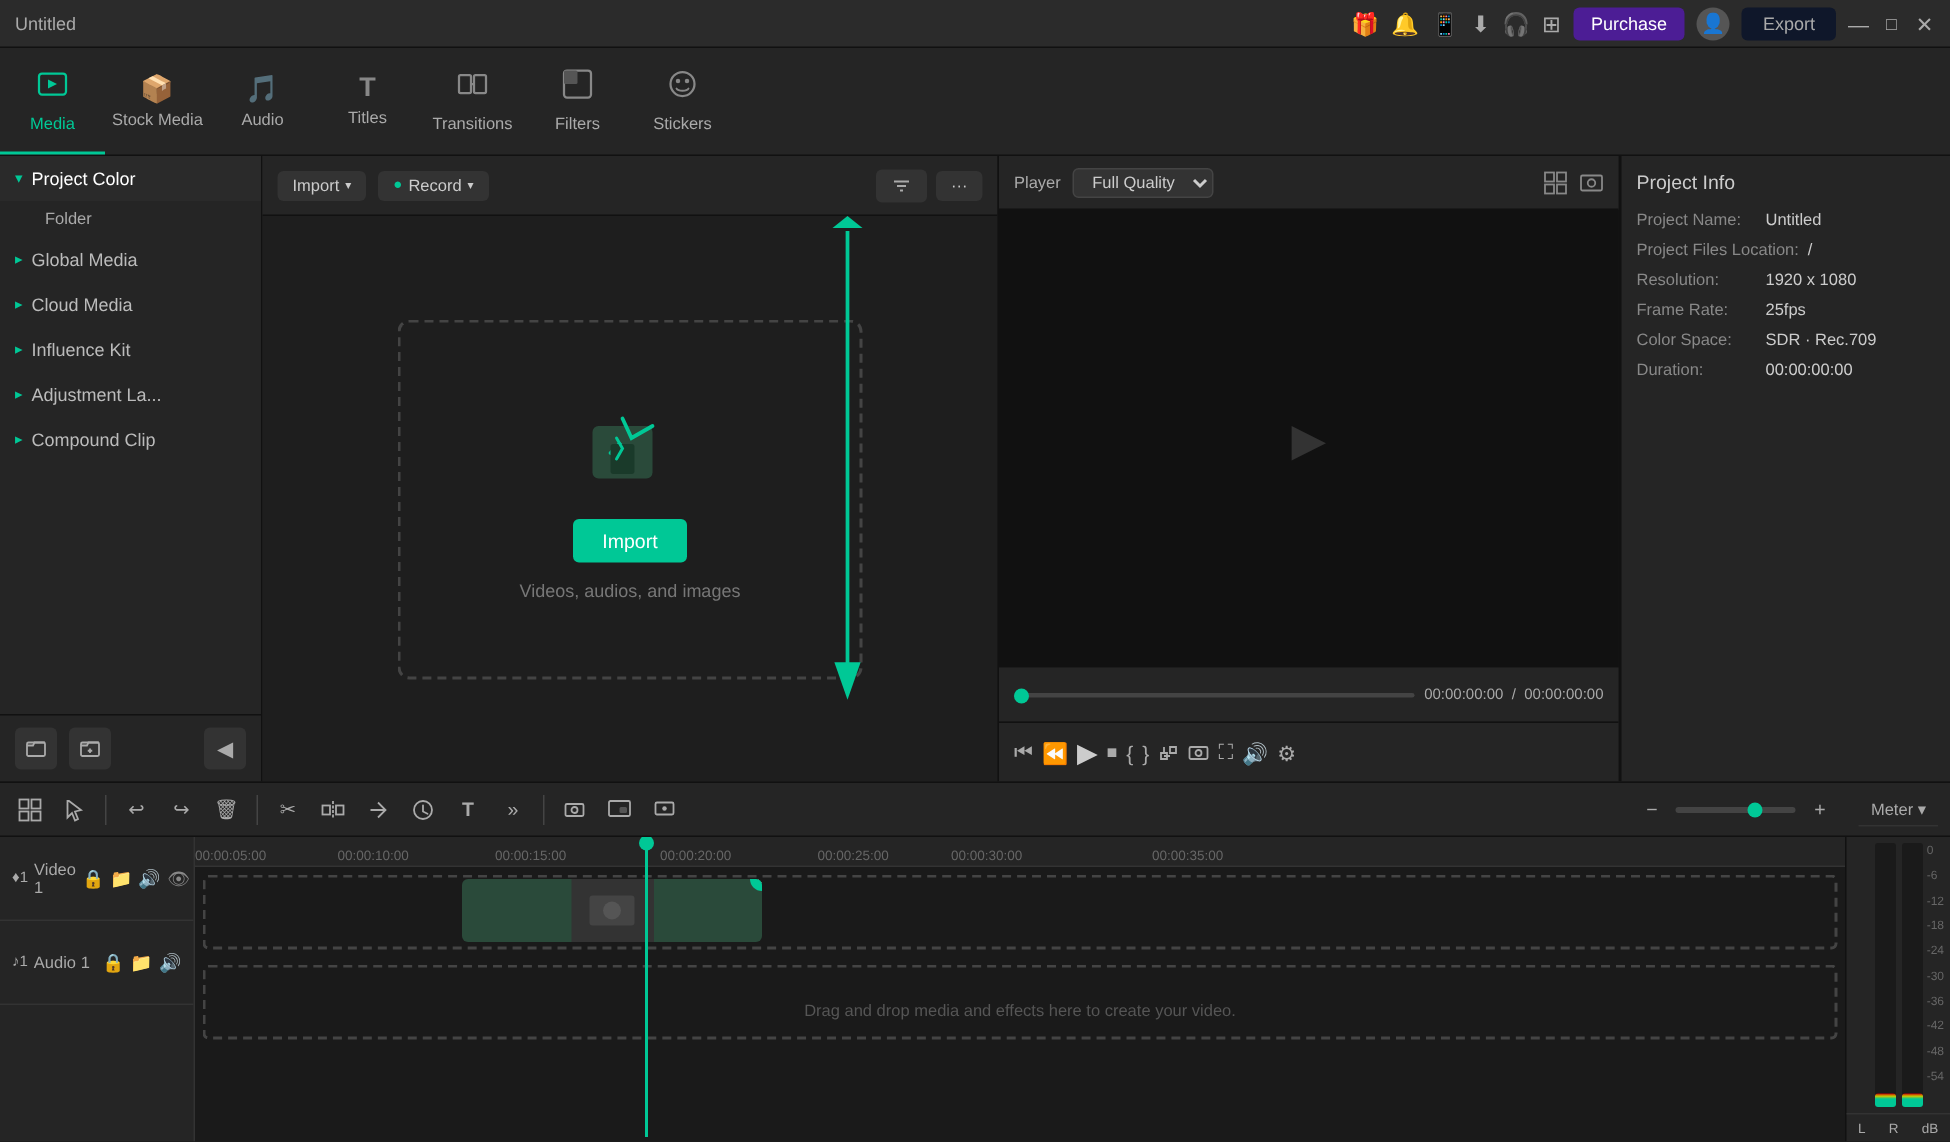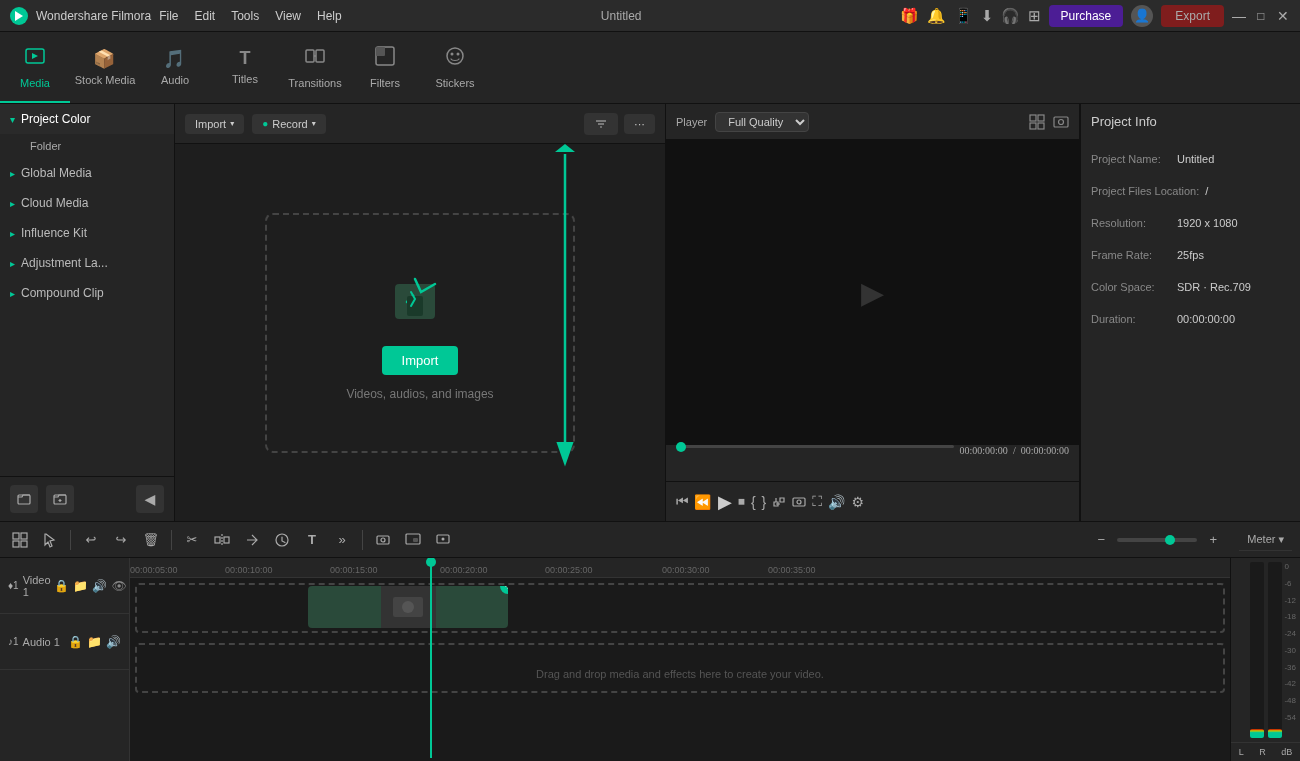--- a/index.html
+++ b/index.html
@@ -8,21 +8,21 @@
     
     #titlebar { height: 32px; background: #2b2b2b; display: flex; align-items: center; justify-content: space-between; padding: 0 10px; border-bottom: 1px solid #111; }
     #titlebar-left { display: flex; align-items: center; gap: 8px; }
     #titlebar-logo { width: 18px; height: 18px; background: #00c896; border-radius: 50%; display: flex; align-items: center; justify-content: center; font-size: 10px; color: white; }
     #titlebar-appname { font-size: 12px; color: #ccc; }
     #titlebar-menu { display: flex; gap: 16px; }
     .menu-item { font-size: 12px; color: #ccc; cursor: pointer; }
     #titlebar-center { font-size: 12px; color: #aaa; }
     #titlebar-right { display: flex; align-items: center; gap: 8px; }
     #purchase-btn { background: #4c1d95; color: white; border: none; border-radius: 4px; padding: 4px 12px; font-size: 12px; cursor: pointer; }
-    #export-btn { background: #7f1d1d; color: #aaa; border: none; border-radius: 4px; padding: 4px 14px; font-size: 12px; cursor: pointer; }
+    #export-btn { background: #0f172a; color: #aaa; border: none; border-radius: 4px; padding: 4px 14px; font-size: 12px; cursor: pointer; }
     .win-btn { width: 14px; height: 14px; border-radius: 50%; border: none; cursor: pointer; font-size: 12px; color: #ccc; background: transparent; display: flex; align-items: center; justify-content: center; }
 
     
     #toolbar { height: 72px; background: #252525; display: flex; align-items: center; gap: 0; border-bottom: 1px solid #111; }
     .toolbar-item { display: flex; flex-direction: column; align-items: center; justify-content: center; width: 70px; height: 70px; cursor: pointer; gap: 4px; border-bottom: 2px solid transparent; }
     .toolbar-item.active { border-bottom: 2px solid #00c896; }
     .toolbar-icon { font-size: 22px; }
     .toolbar-label { font-size: 11px; color: #aaa; }
     .toolbar-item.active .toolbar-label { color: #00c896; }
 
@@ -49,30 +49,30 @@
     #import-btn-center { background: #00c896; color: white; border: none; border-radius: 4px; padding: 7px 20px; font-size: 13px; cursor: pointer; }
     #drop-text { font-size: 12px; color: #777; }
 
     
     #player-area { width: 415px; background: #1a1a1a; display: flex; flex-direction: column; border-left: 1px solid #111; border-right: 1px solid #111; }
     #player-toolbar { height: 36px; background: #252525; display: flex; align-items: center; gap: 8px; padding: 0 10px; border-bottom: 1px solid #111; }
     #player-label { font-size: 11px; color: #aaa; }
     #quality-select { background: #333; border: 1px solid #444; color: #ccc; border-radius: 4px; padding: 2px 8px; font-size: 11px; cursor: pointer; }
     #player-icons { margin-left: auto; display: flex; gap: 8px; }
     #player-screen { flex: 1; background: #111; display: flex; align-items: center; justify-content: center; }
-    #player-controls { height: 36px; background: #252525; display: flex; align-items: flex-start; gap: 6px; padding: 0 10px; font-family: Liberation Serif, serif; }
+    #player-controls { height: 36px; background: #252525; display: flex; align-items: center; gap: 6px; padding: 0 10px; }
     #progress-bar { flex: 1; height: 3px; background: #444; border-radius: 2px; position: relative; }
     #progress-fill { width: 0%; height: 100%; background: #00c896; border-radius: 2px; }
     #progress-thumb { width: 10px; height: 10px; background: #00c896; border-radius: 50%; position: absolute; left: 0; top: -3px; }
     #time-display { font-size: 10px; color: #aaa; white-space: nowrap; }
     .ctrl-btn { background: none; border: none; color: #aaa; cursor: pointer; font-size: 14px; display: flex; align-items: center; justify-content: center; }
     #player-buttons { height: 36px; background: #252525; display: flex; align-items: center; gap: 8px; padding: 0 10px; border-top: 1px solid #111; }
 
     
-    #project-info { width: 220px; background: #252525; border-left: 1px solid #111; padding: 10px; display: flex; flex-direction: column; gap: 12px; }
+    #project-info { width: 220px; background: #252525; border-left: 1px solid #111; padding: 10px; display: flex; flex-direction: column; gap: 0; }
     #project-info-title { font-size: 13px; color: #ccc; margin-bottom: 12px; }
     .info-row { display: flex; gap: 6px; margin-bottom: 8px; }
     .info-label { color: #888; font-size: 11px; min-width: 80px; }
     .info-value { color: #ccc; font-size: 11px; }
 
     
     #timeline { height: 240px; background: #1e1e1e; border-top: 1px solid #111; display: flex; flex-direction: column; }
     #timeline-toolbar { height: 36px; background: #252525; display: flex; align-items: center; gap: 6px; padding: 0 8px; border-bottom: 1px solid #111; }
     .tl-btn { background: none; border: none; color: #aaa; cursor: pointer; font-size: 13px; display: flex; align-items: center; justify-content: center; width: 24px; height: 24px; }
     .tl-separator { width: 1px; height: 20px; background: #444; margin: 0 2px; }
@@ -97,35 +97,20 @@
     #meter-title { padding: 4px 8px; font-size: 11px; color: #aaa; border-bottom: 1px solid #333; }
     #meter-bars { flex: 1; padding: 4px; display: flex; gap: 4px; justify-content: center; position: relative; }
     .meter-bar-container { width: 12px; background: #1a1a1a; border-radius: 2px; position: relative; overflow: hidden; display: flex; flex-direction: column; justify-content: flex-end; }
     .meter-bar { width: 100%; background: linear-gradient(to top, #00c896, #c8c800, #c80000); height: 10%; border-radius: 2px 2px 0 0; }
     #meter-labels { display: flex; justify-content: center; gap: 8px; padding: 4px; border-top: 1px solid #333; }
   </style>
 </head>
 <body>
 
 <div id="titlebar">
-  <div id="titlebar-left">
-    <div id="titlebar-logo">
-      <svg width="14" height="14" viewBox="0 0 14 14">
-        <polygon points="3,2 11,7 3,12" fill="white"></polygon>
-      </svg>
-    </div>
-    <span id="titlebar-appname">Wondershare Filmora</span>
-    <div id="titlebar-menu">
-      <span class="menu-item">File</span>
-      <span class="menu-item">Edit</span>
-      <span class="menu-item">Tools</span>
-      <span class="menu-item">View</span>
-      <span class="menu-item">Help</span>
-    </div>
-  </div>
   <div id="titlebar-center">Untitled</div>
   <div id="titlebar-right">
     <span style="color:#aaa;font-size:15px;cursor:pointer;">🎁</span>
     <span style="color:#aaa;font-size:15px;cursor:pointer;">🔔</span>
     <span style="color:#aaa;font-size:15px;cursor:pointer;">📱</span>
     <span style="color:#aaa;font-size:15px;cursor:pointer;">⬇</span>
     <span style="color:#aaa;font-size:15px;cursor:pointer;">🎧</span>
     <span style="color:#aaa;font-size:15px;cursor:pointer;">⊞</span>
     <button id="purchase-btn">Purchase</button>
     <span style="background:#555;border-radius:50%;width:22px;height:22px;display:flex;align-items:center;justify-content:center;cursor:pointer;font-size:13px;">👤</span>
@@ -473,21 +458,21 @@
     </div>
 
     <div id="timeline-ruler" style="flex:1;position:relative;overflow:hidden;">
 
       <div id="ruler-marks" style="position:relative;height:20px;background:#252525;border-bottom:1px solid #333;font-size:9px;color:#666;">
         <span class="ruler-mark" style="left:0px;">00:00:05:00</span>
         <span class="ruler-mark" style="left:95px;">00:00:10:00</span>
         <span class="ruler-mark" style="left:200px;">00:00:15:00</span>
         <span class="ruler-mark" style="left:310px;">00:00:20:00</span>
         <span class="ruler-mark" style="left:415px;">00:00:25:00</span>
-        <span class="ruler-mark" style="left:532px;">00:00:30:00</span>
+        <span class="ruler-mark" style="left:504px;">00:00:30:00</span>
         <span class="ruler-mark" style="left:638px;text-align:center;">00:00:35:00</span>
 
         <div style="position:absolute;left:300px;top:0;width:2px;height:200px;background:#00c896;z-index:10;">
           <div style="width:10px;height:10px;background:#00c896;border-radius:50%;margin-left:-4px;margin-top:-1px;"></div>
         </div>
       </div>
 
       <div id="track-area" style="position:relative;height:calc(100% - 20px);">
 
         <div class="dashed-box" style="left:5px;top:5px;right:5px;height:50px;"></div>

